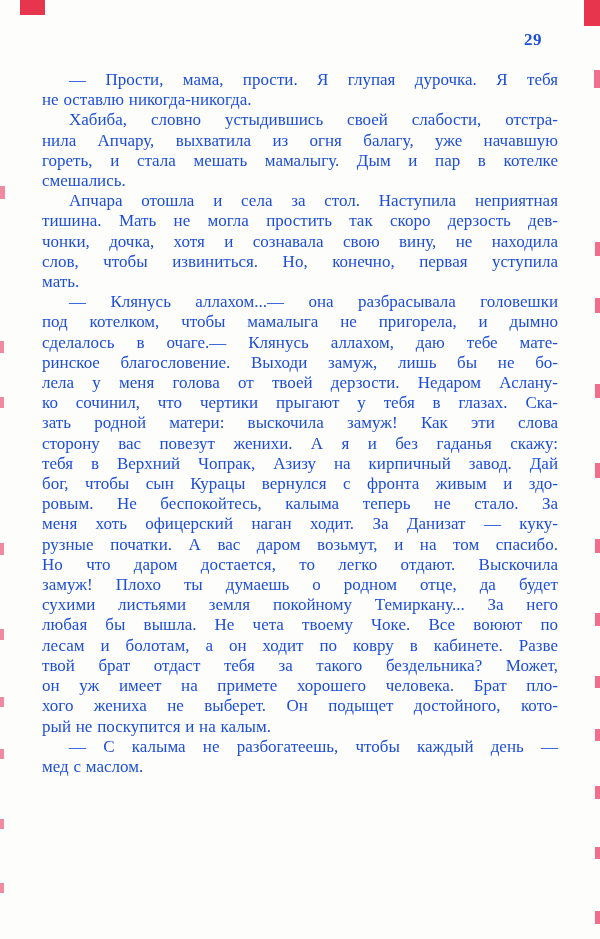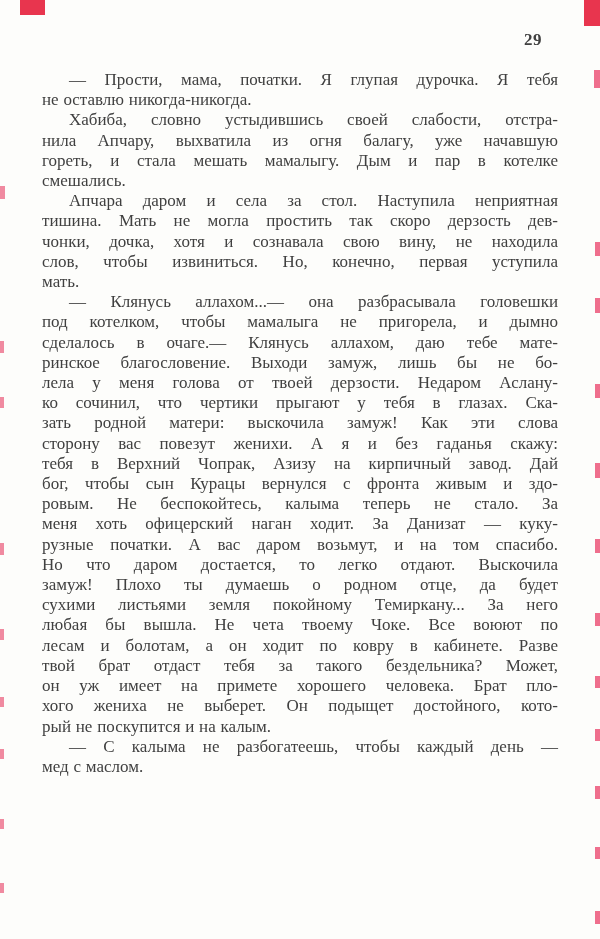--- a/index.html
+++ b/index.html
@@ -50,35 +50,35 @@
     text-indent: 27px;
   }
   .edge-mark {
     position: absolute;
     pointer-events: none;
   }
 </style>
 </head>
 <body>
 
-<div class="page" style="background: rgb(253, 253, 251); color: #404040;">
+<div class="page" style="background: rgb(253, 253, 251); color: #1d4ed8;">
   <div class="page-number">29</div>
   <div class="text-block">
       <div class="paragraph">
-        <div class="line first">— Прости, мама, початки. Я глупая дурочка. Я тебя</div>
+        <div class="line first">— Прости, мама, прости. Я глупая дурочка. Я тебя</div>
         <div class="line last">не оставлю никогда-никогда.</div>
       </div>
       <div class="paragraph">
         <div class="line first">Хабиба, словно устыдившись своей слабости, отстра-</div>
         <div class="line">нила Апчару, выхватила из огня балагу, уже начавшую</div>
         <div class="line">гореть, и стала мешать мамалыгу. Дым и пар в котелке</div>
         <div class="line last">смешались.</div>
       </div>
       <div class="paragraph">
-        <div class="line first">Апчара даром и села за стол. Наступила неприятная</div>
+        <div class="line first">Апчара отошла и села за стол. Наступила неприятная</div>
         <div class="line">тишина. Мать не могла простить так скоро дерзость дев-</div>
         <div class="line">чонки, дочка, хотя и сознавала свою вину, не находила</div>
         <div class="line">слов, чтобы извиниться. Но, конечно, первая уступила</div>
         <div class="line last">мать.</div>
       </div>
       <div class="paragraph">
         <div class="line first">— Клянусь аллахом...— она разбрасывала головешки</div>
         <div class="line">под котелком, чтобы мамалыга не пригорела, и дымно</div>
         <div class="line">сделалось в очаге.— Клянусь аллахом, даю тебе мате-</div>
         <div class="line">ринское благословение. Выходи замуж, лишь бы не бо-</div>

